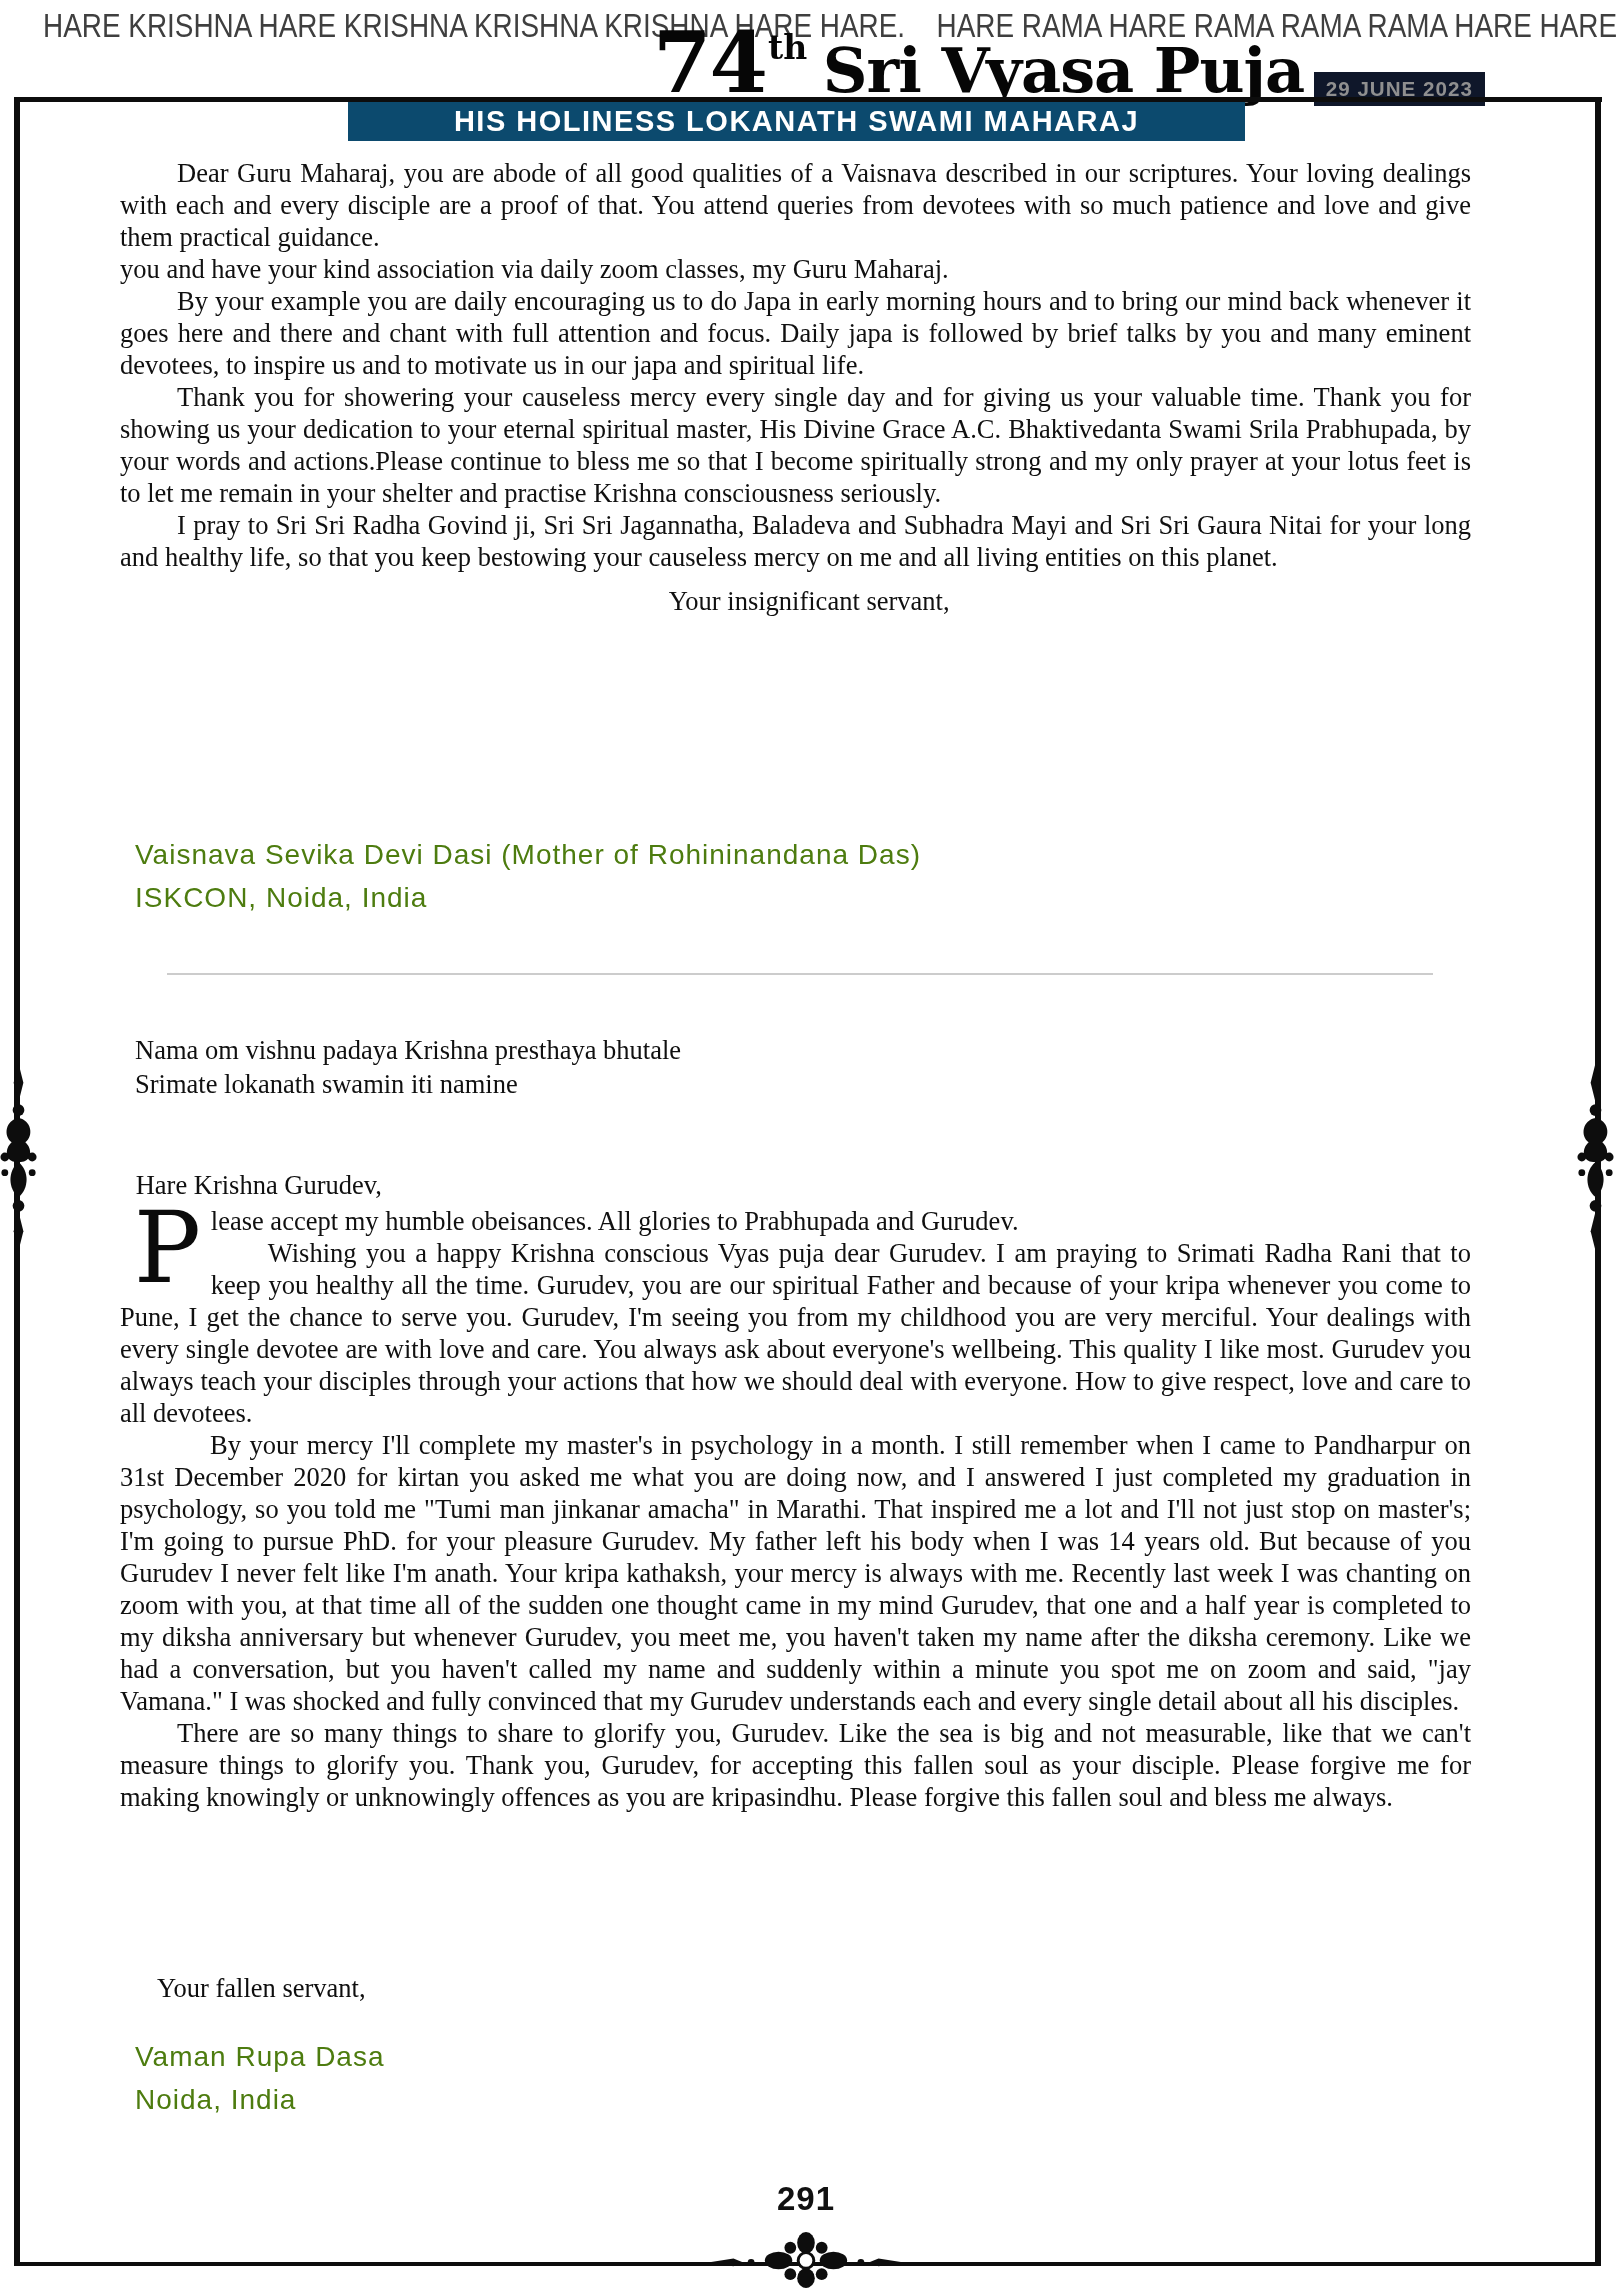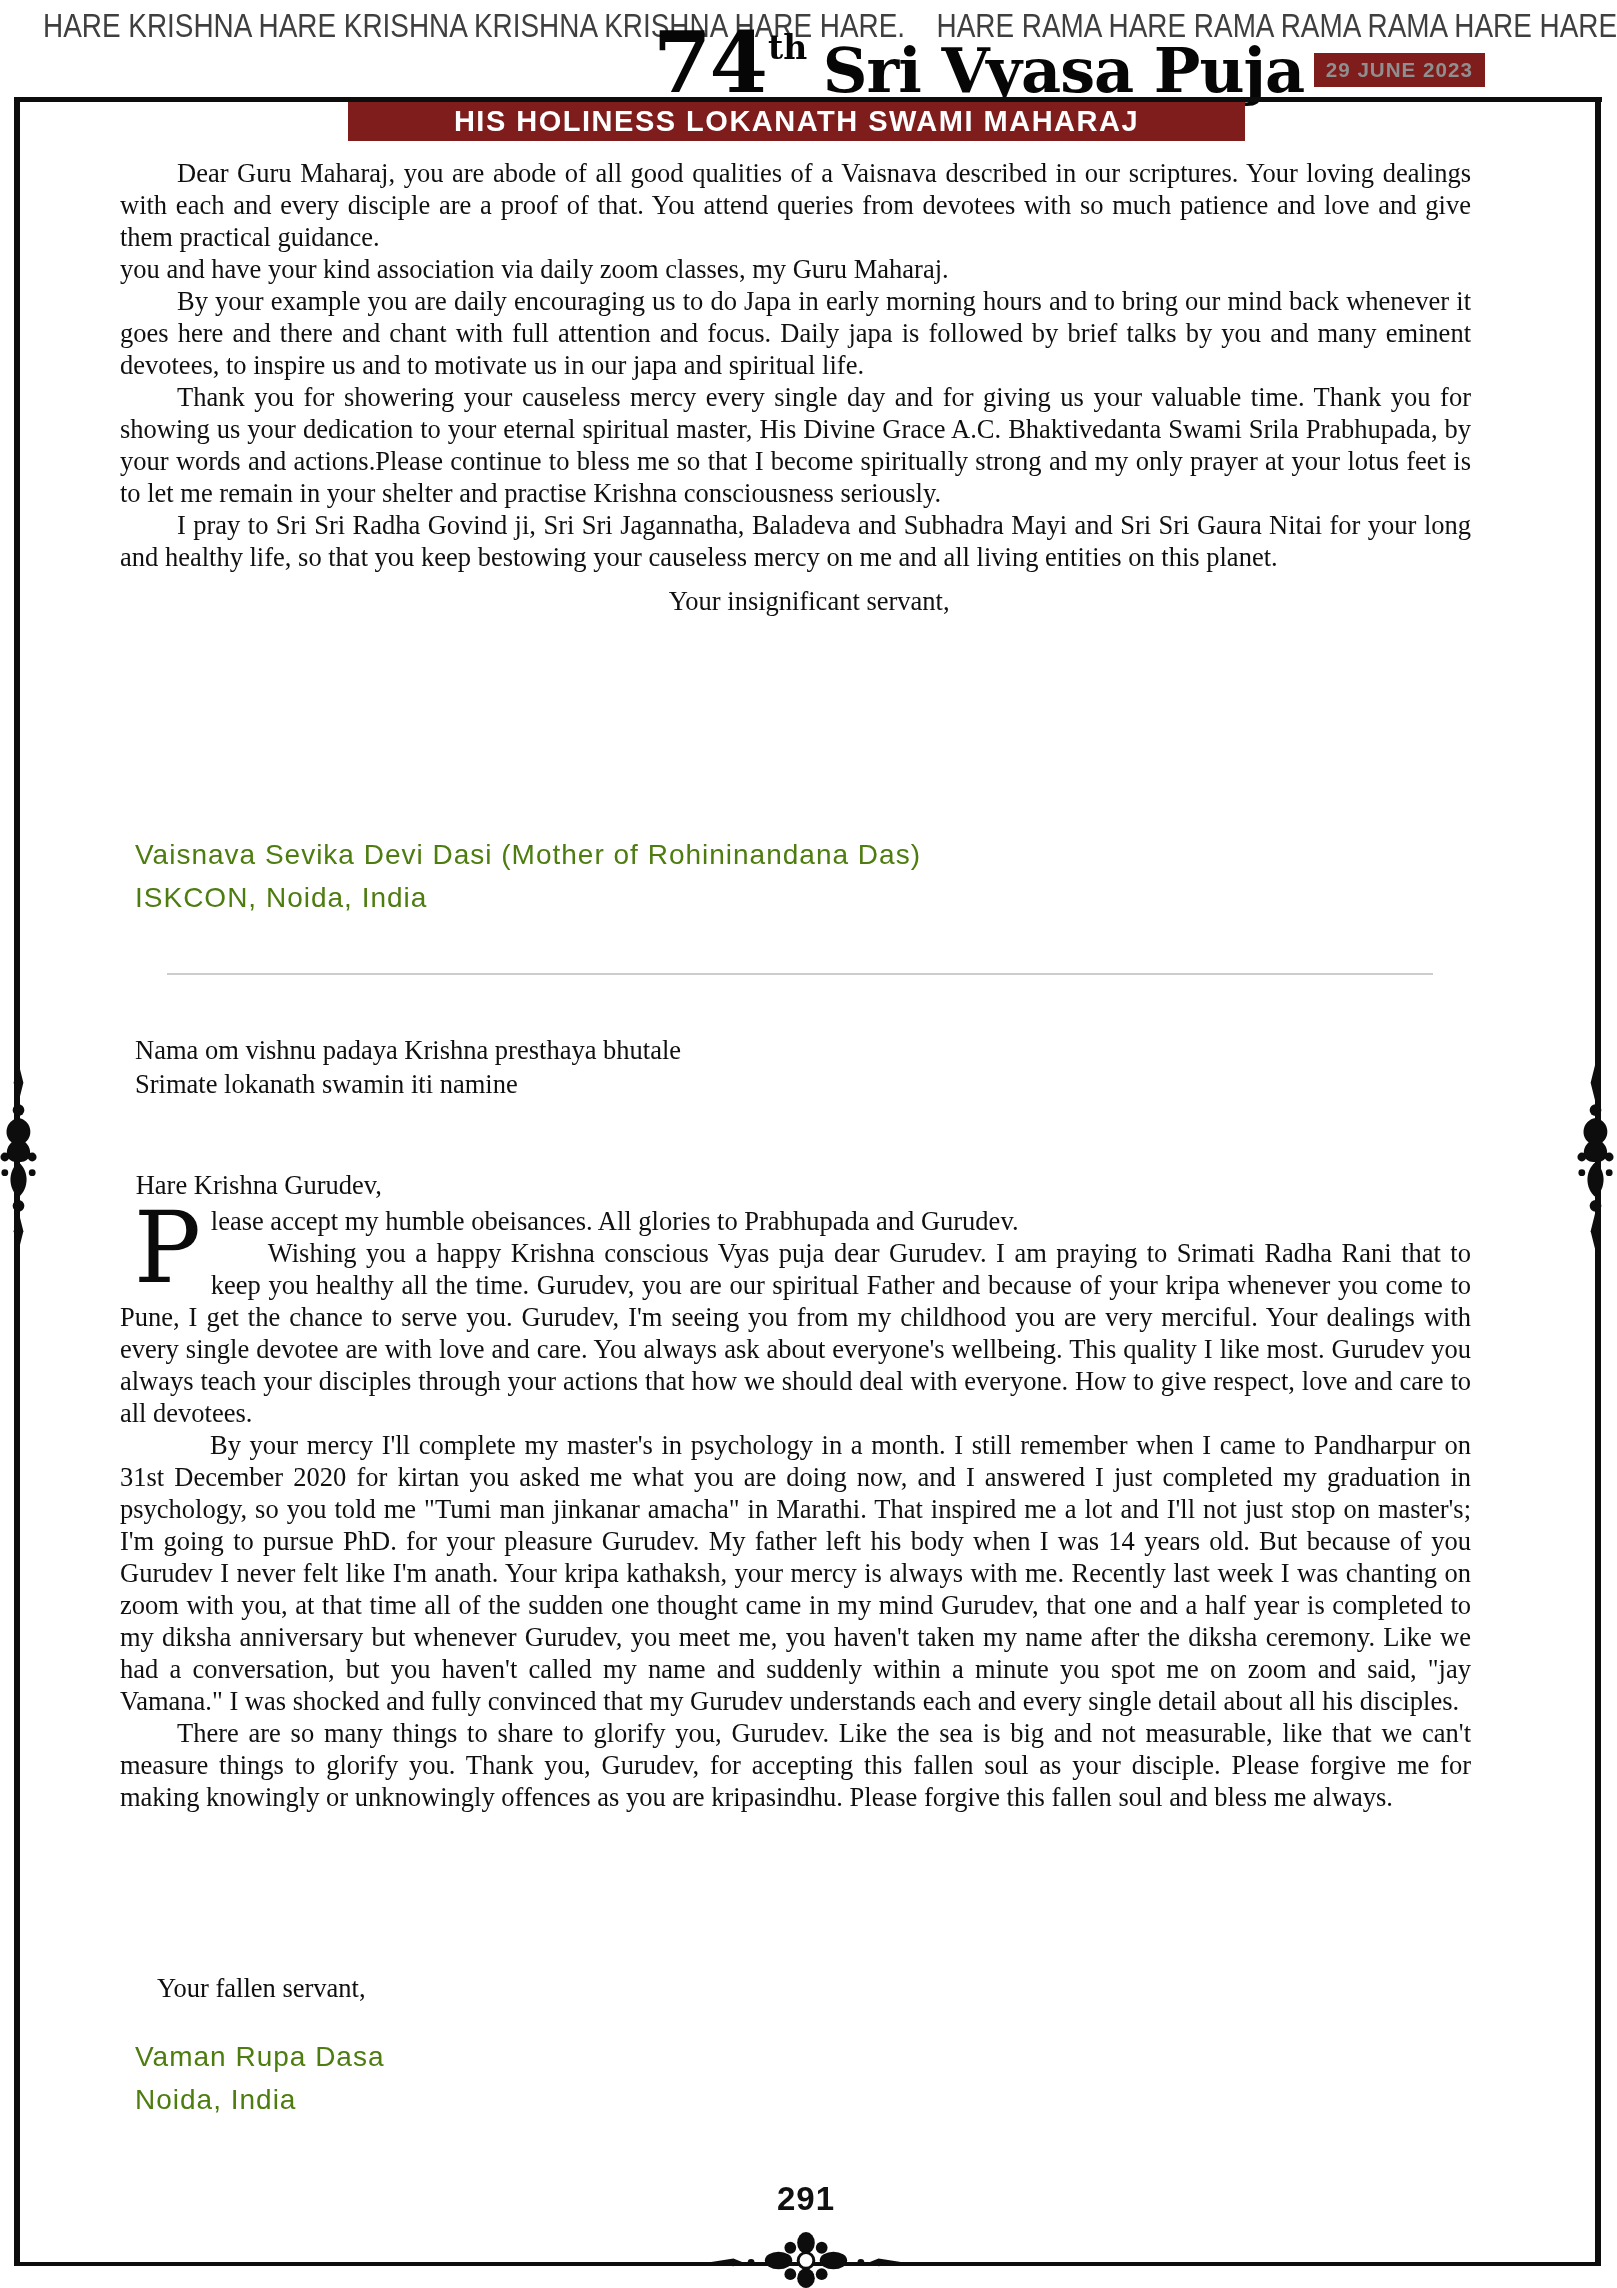--- a/index.html
+++ b/index.html
@@ -16,32 +16,32 @@
   .mantra .gap{display:inline-block; width:35px;}
   
   .title-row{
     position:absolute; top:23.5px; left:653px; display:flex; align-items:baseline;
     font-family:"DejaVu Serif",serif; font-weight:bold; color:#060606;
   }
   .title-number{font-size:84px; line-height:78px; letter-spacing:-2px;}
   .title-ord{font-size:33px; position:relative; top:-33px; margin-left:2px;}
   .title-name{font-size:62px; margin-left:15.7px; letter-spacing:-1px;}
   .date-badge{
-    align-self:flex-end; margin-left:9.8px; margin-bottom:20px;
-    background:#7f1d1d; color:#8f8f8f; font-family:"Liberation Sans",sans-serif;
+    align-self:flex-end; margin-left:9.8px; margin-bottom:1px;
+    background:#0f172a; color:#8f8f8f; font-family:"Liberation Sans",sans-serif;
     font-weight:bold; font-size:20.6px; letter-spacing:1px; padding:4.9px 11.8px;
   }
   
   .frame-top{position:absolute; top:97px; left:13.7px; width:1588px; height:4.9px; background:#0d0d0d;}
   .frame-left{position:absolute; top:97px; left:13.7px; width:5.9px; height:2169px; background:#0d0d0d;}
   .frame-right{position:absolute; top:97px; left:1595px; width:5.9px; height:2169px; background:#0d0d0d;}
   .bottom-rule{position:absolute; top:2262px; left:13.7px; width:1587px; height:3.9px; background:#0d0d0d;}
   
   .banner{
-    position:absolute; top:102px; left:348px; width:897px; height:39px; background:#7f1d1d;
+    position:absolute; top:102px; left:348px; width:897px; height:39px; background:#0c4a6e;
     display:flex; align-items:center; justify-content:center;
     font-family:"Liberation Sans",sans-serif; font-weight:bold; font-size:29px;
     color:#ffffff; letter-spacing:1.5px;
   }
   
   .body-block{
     position:absolute; left:120px; width:1351px; text-align:justify;
     font-size:26.5px; line-height:32px; color:#101010;
   }
   .letter1{top:157px;}

